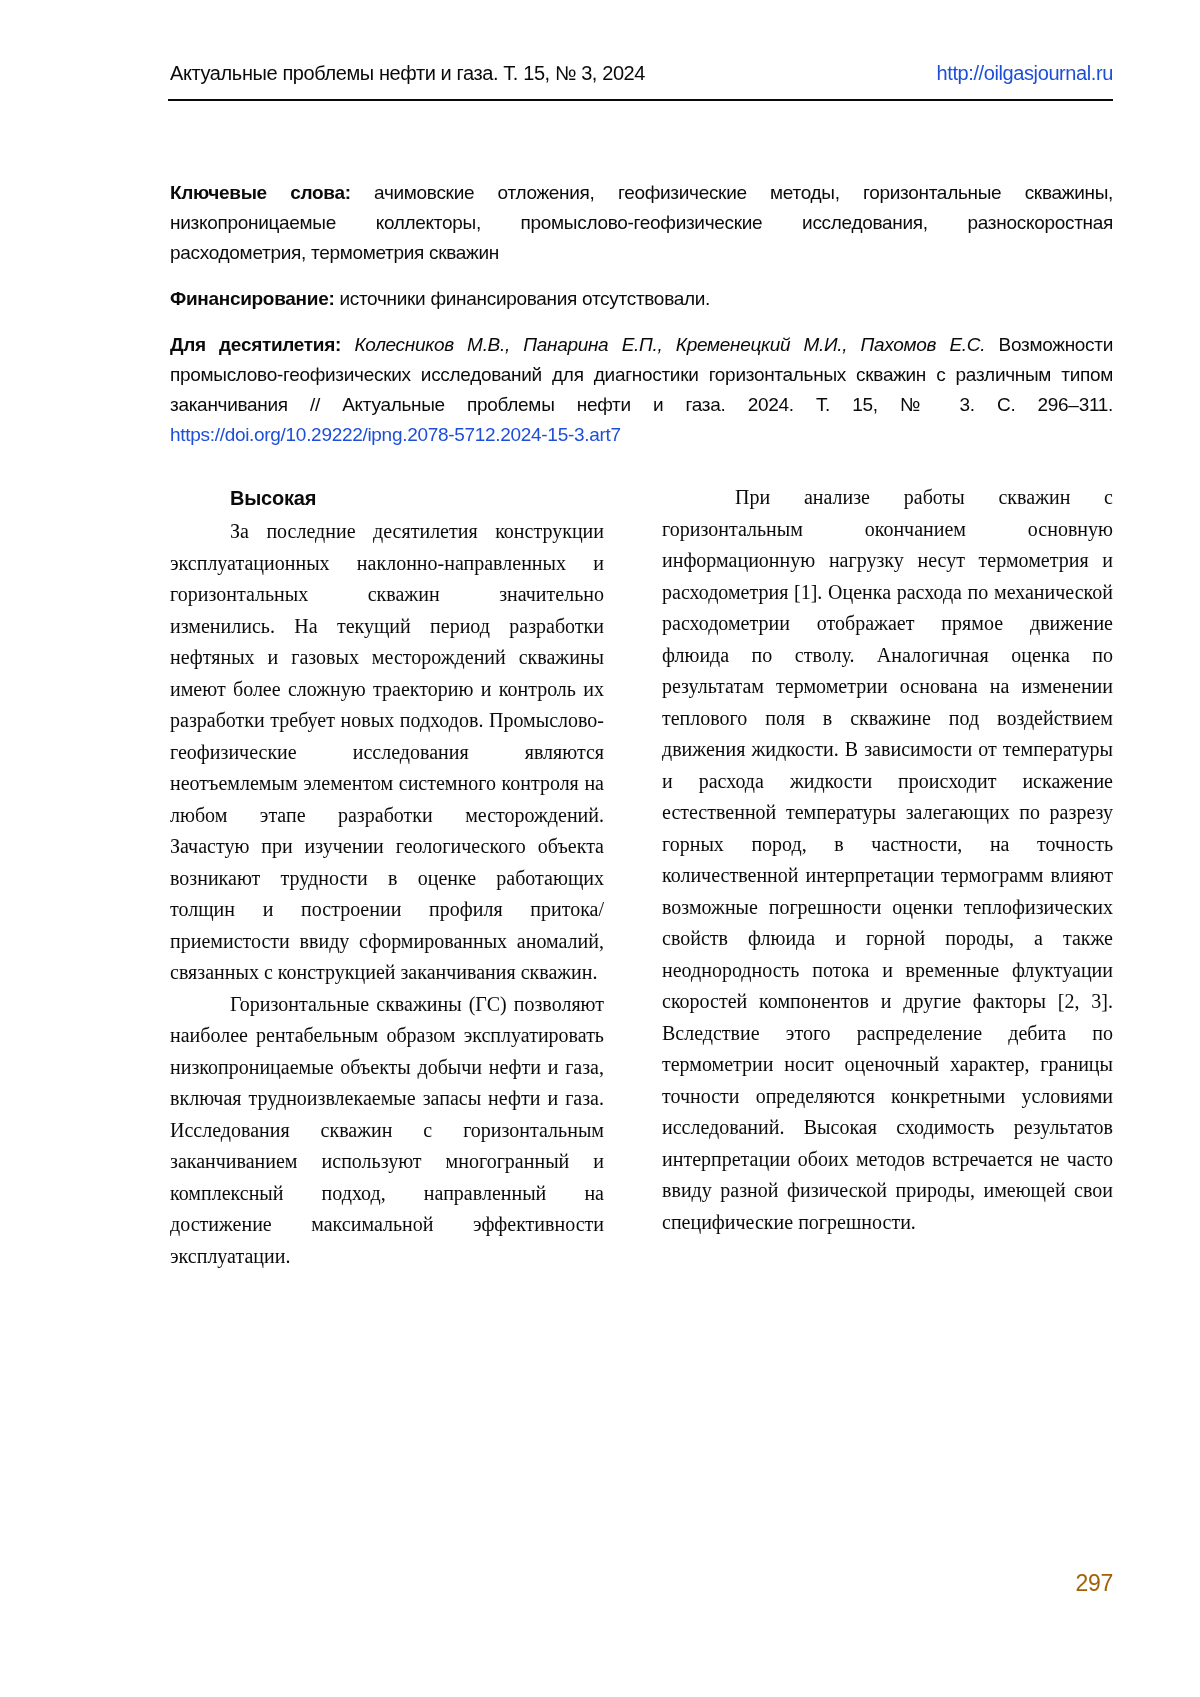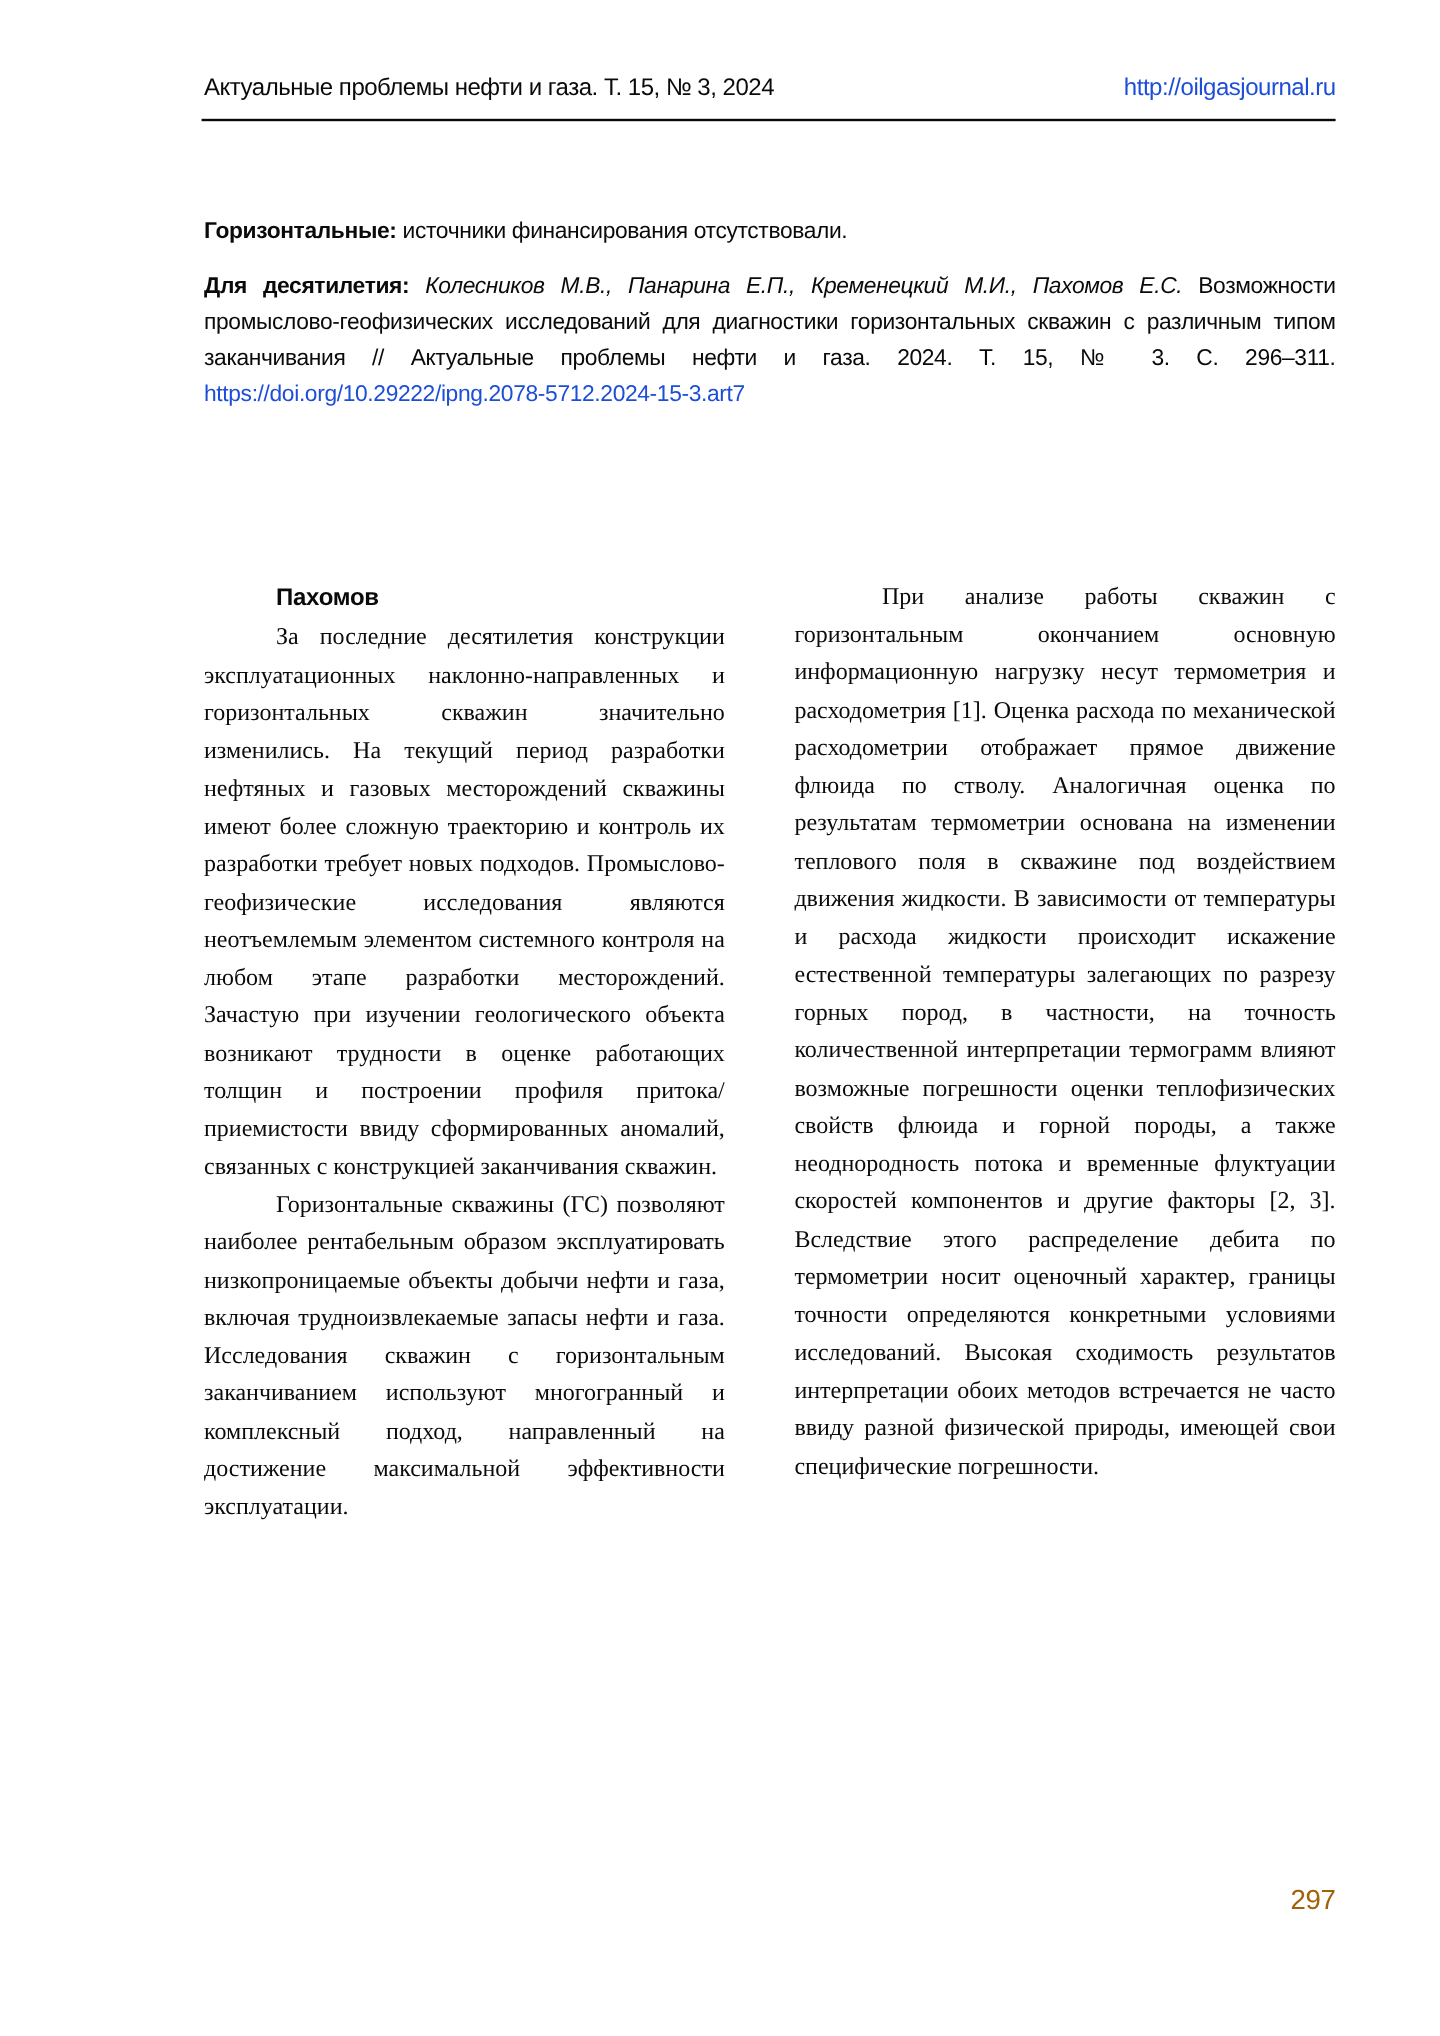--- a/index.html
+++ b/index.html
@@ -68,34 +68,38 @@
 <div class="page">
 
   <div class="running-head">
     <span>Актуальные проблемы нефти и газа. Т. 15, № 3, 2024</span>
     <a href="#" class="doi-link">http://oilgasjournal.ru</a>
   </div>
   <div class="head-rule"></div>
 
   <div class="front-matter">
     <p>
-      <span class="fm-label">Горизонтальные:</span>
+      <span class="fm-label">Ключевые слова:</span>
+      <span>ачимовские отложения, геофизические методы, горизонтальные скважины, низкопроницаемые коллекторы, промыслово-геофизические исследования, разноскоростная расходометрия, термометрия скважин</span>
+    </p>
+    <p>
+      <span class="fm-label">Финансирование:</span>
       <span>источники финансирования отсутствовали.</span>
     </p>
     <p>
       <span class="fm-label">Для десятилетия:</span>
       <span class="fm-authors">Колесников М.В., Панарина Е.П., Кременецкий М.И., Пахомов Е.С.</span>
       <span>Возможности промыслово-геофизических исследований для диагностики горизонтальных скважин с различным типом заканчивания // Актуальные проблемы нефти и газа. 2024. Т. 15, № 3. С. 296–311.</span>
       <a href="#" class="doi-link">https://doi.org/10.29222/ipng.2078-5712.2024-15-3.art7</a>
     </p>
   </div>
 
   <div class="cols">
     <div class="col col-left">
-      <h2 class="col-heading">Пахомов</h2>
+      <h2 class="col-heading">Высокая</h2>
       <div>
           <p class="body-p">За последние десятилетия конструкции эксплуатационных наклонно-направленных и горизонтальных скважин значительно изменились. На текущий период разработки нефтяных и газовых месторождений скважины имеют более сложную траекторию и контроль их разработки требует новых подходов. Промыслово-геофизические исследования являются неотъемлемым элементом системного контроля на любом этапе разработки месторождений. Зачастую при изучении геологического объекта возникают трудности в оценке работающих толщин и построении профиля притока/приемистости ввиду сформированных аномалий, связанных с конструкцией заканчивания скважин.</p>
           <p class="body-p">Горизонтальные скважины (ГС) позволяют наиболее рентабельным образом эксплуатировать низкопроницаемые объекты добычи нефти и газа, включая трудноизвлекаемые запасы нефти и газа. Исследования скважин с горизонтальным заканчиванием используют многогранный и комплексный подход, направленный на достижение максимальной эффективности эксплуатации.</p>
         </div>
     </div>
     <div class="col col-right">
       <div>
           <p class="body-p">При анализе работы скважин с горизонтальным окончанием основную информационную нагрузку несут термометрия и расходометрия [1]. Оценка расхода по механической расходометрии отображает прямое движение флюида по стволу. Аналогичная оценка по результатам термометрии основана на изменении теплового поля в скважине под воздействием движения жидкости. В зависимости от температуры и расхода жидкости происходит искажение естественной температуры залегающих по разрезу горных пород, в частности, на точность количественной интерпретации термограмм влияют возможные погрешности оценки теплофизических свойств флюида и горной породы, а также неоднородность потока и временные флуктуации скоростей компонентов и другие факторы [2, 3]. Вследствие этого распределение дебита по термометрии носит оценочный характер, границы точности определяются конкретными условиями исследований. Высокая сходимость результатов интерпретации обоих методов встречается не часто ввиду разной физической природы, имеющей свои специфические погрешности.</p>
         </div>
     </div>

